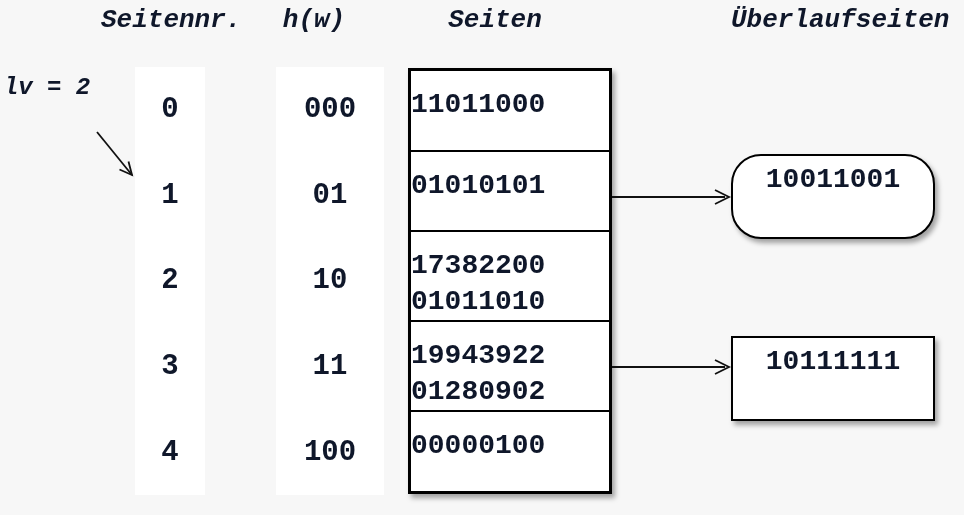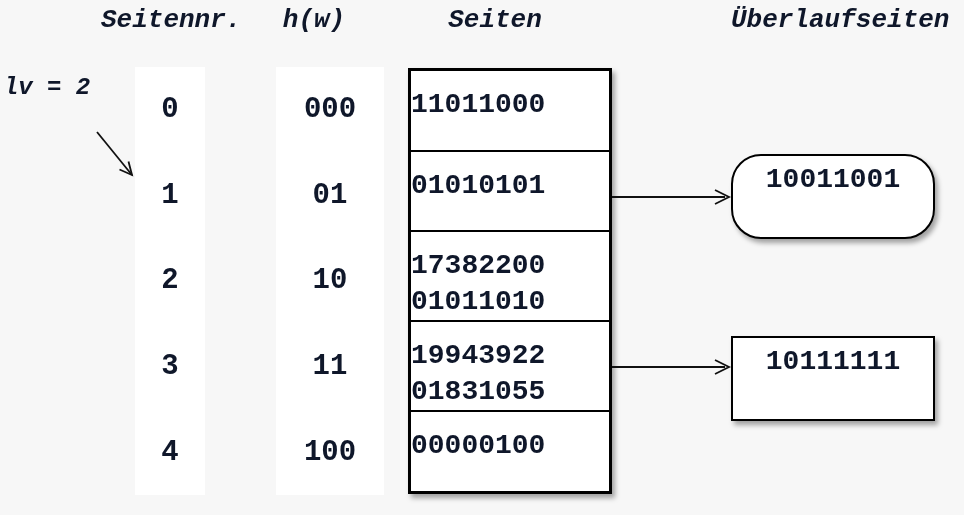--- a/index.html
+++ b/index.html
@@ -152,21 +152,21 @@
     </div>
     <div class="page-cell">
       <div>01010101</div>
     </div>
     <div class="page-cell">
       <div>17382200</div>
       <div>01011010</div>
     </div>
     <div class="page-cell">
       <div>19943922</div>
-      <div>01831055</div>
+      <div>01280902</div>
     </div>
     <div class="page-cell">
       <div>00000100</div>
     </div>
   </div>
 
   <svg class="arrow-svg" style="left:612px; top:186px;" width="122" height="22">
     <line x1="0" y1="11" x2="113" y2="11"></line>
     <polyline points="103,4 117,11 103,18"></polyline>
   </svg>

